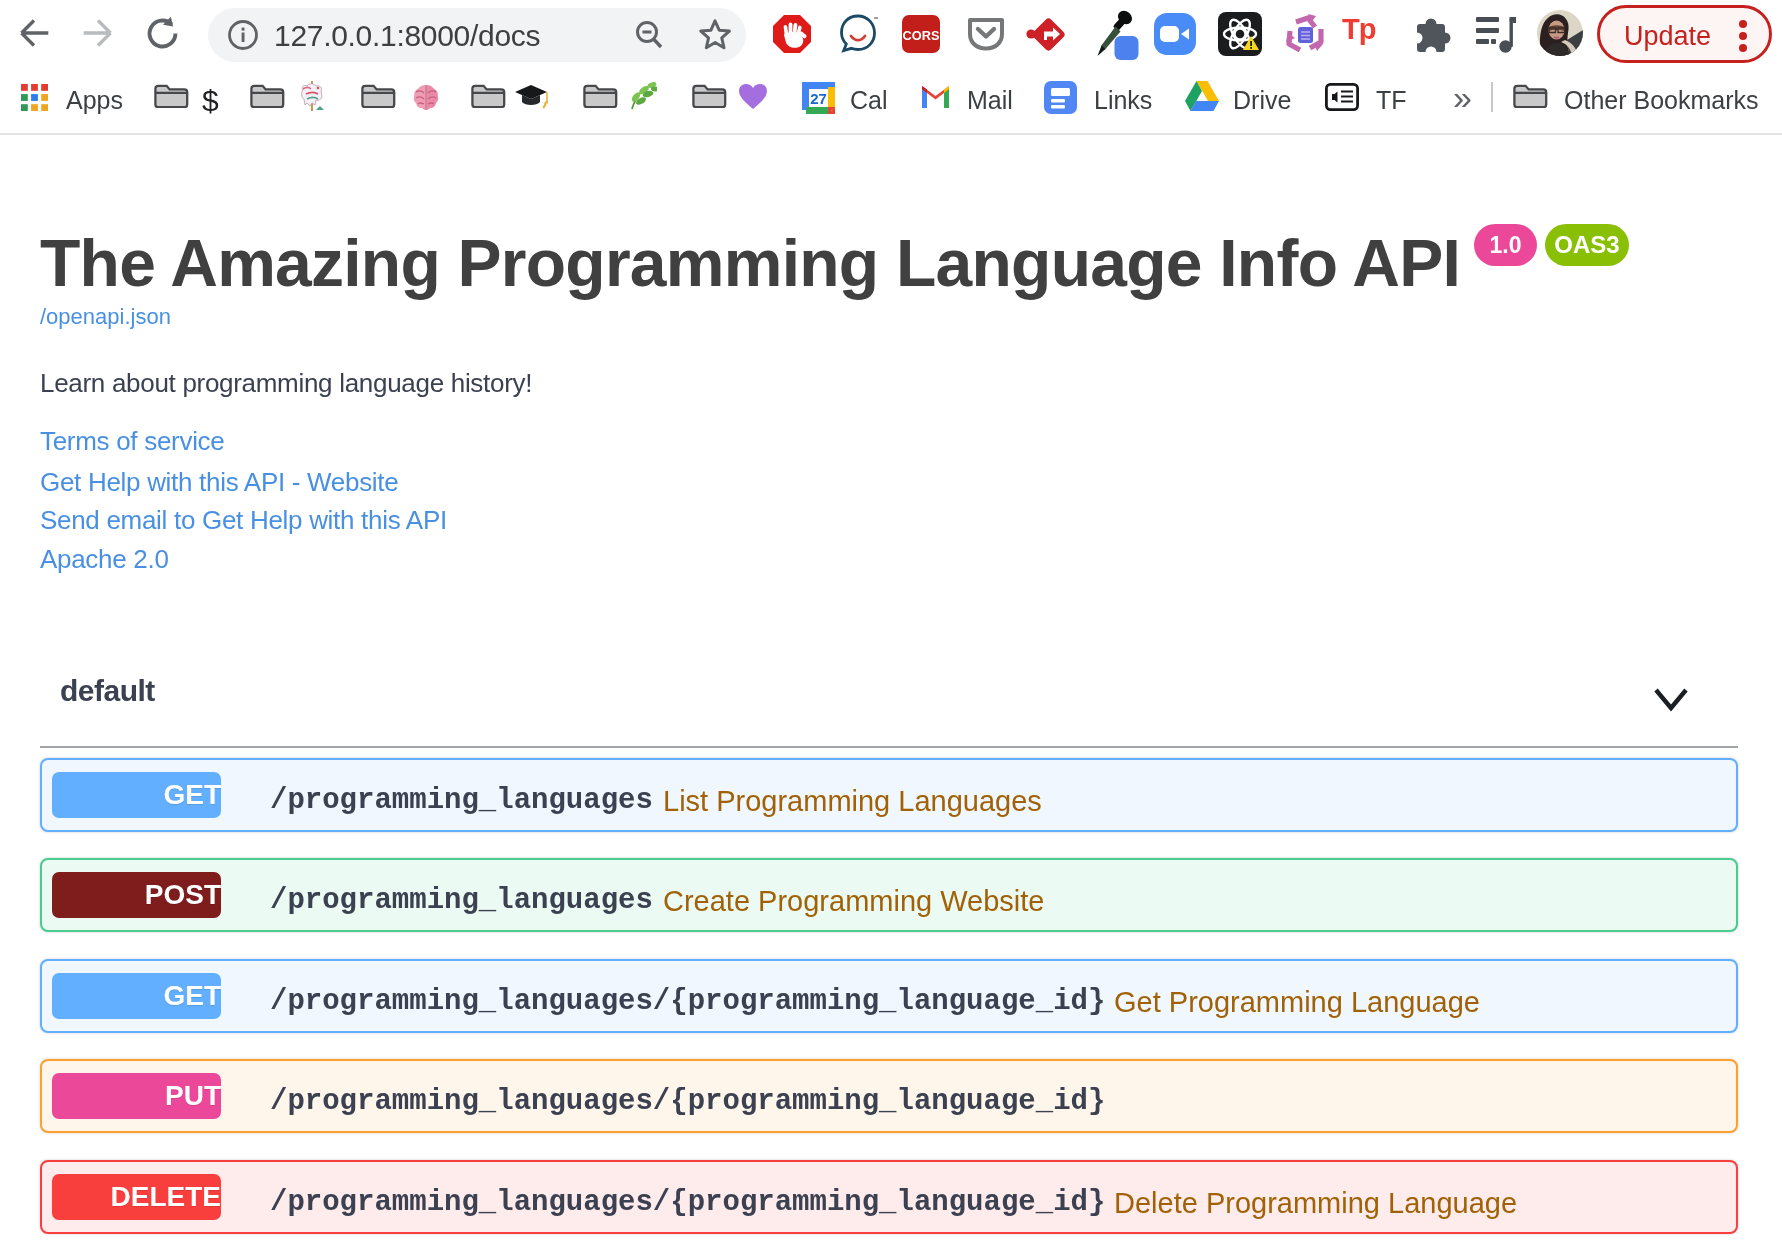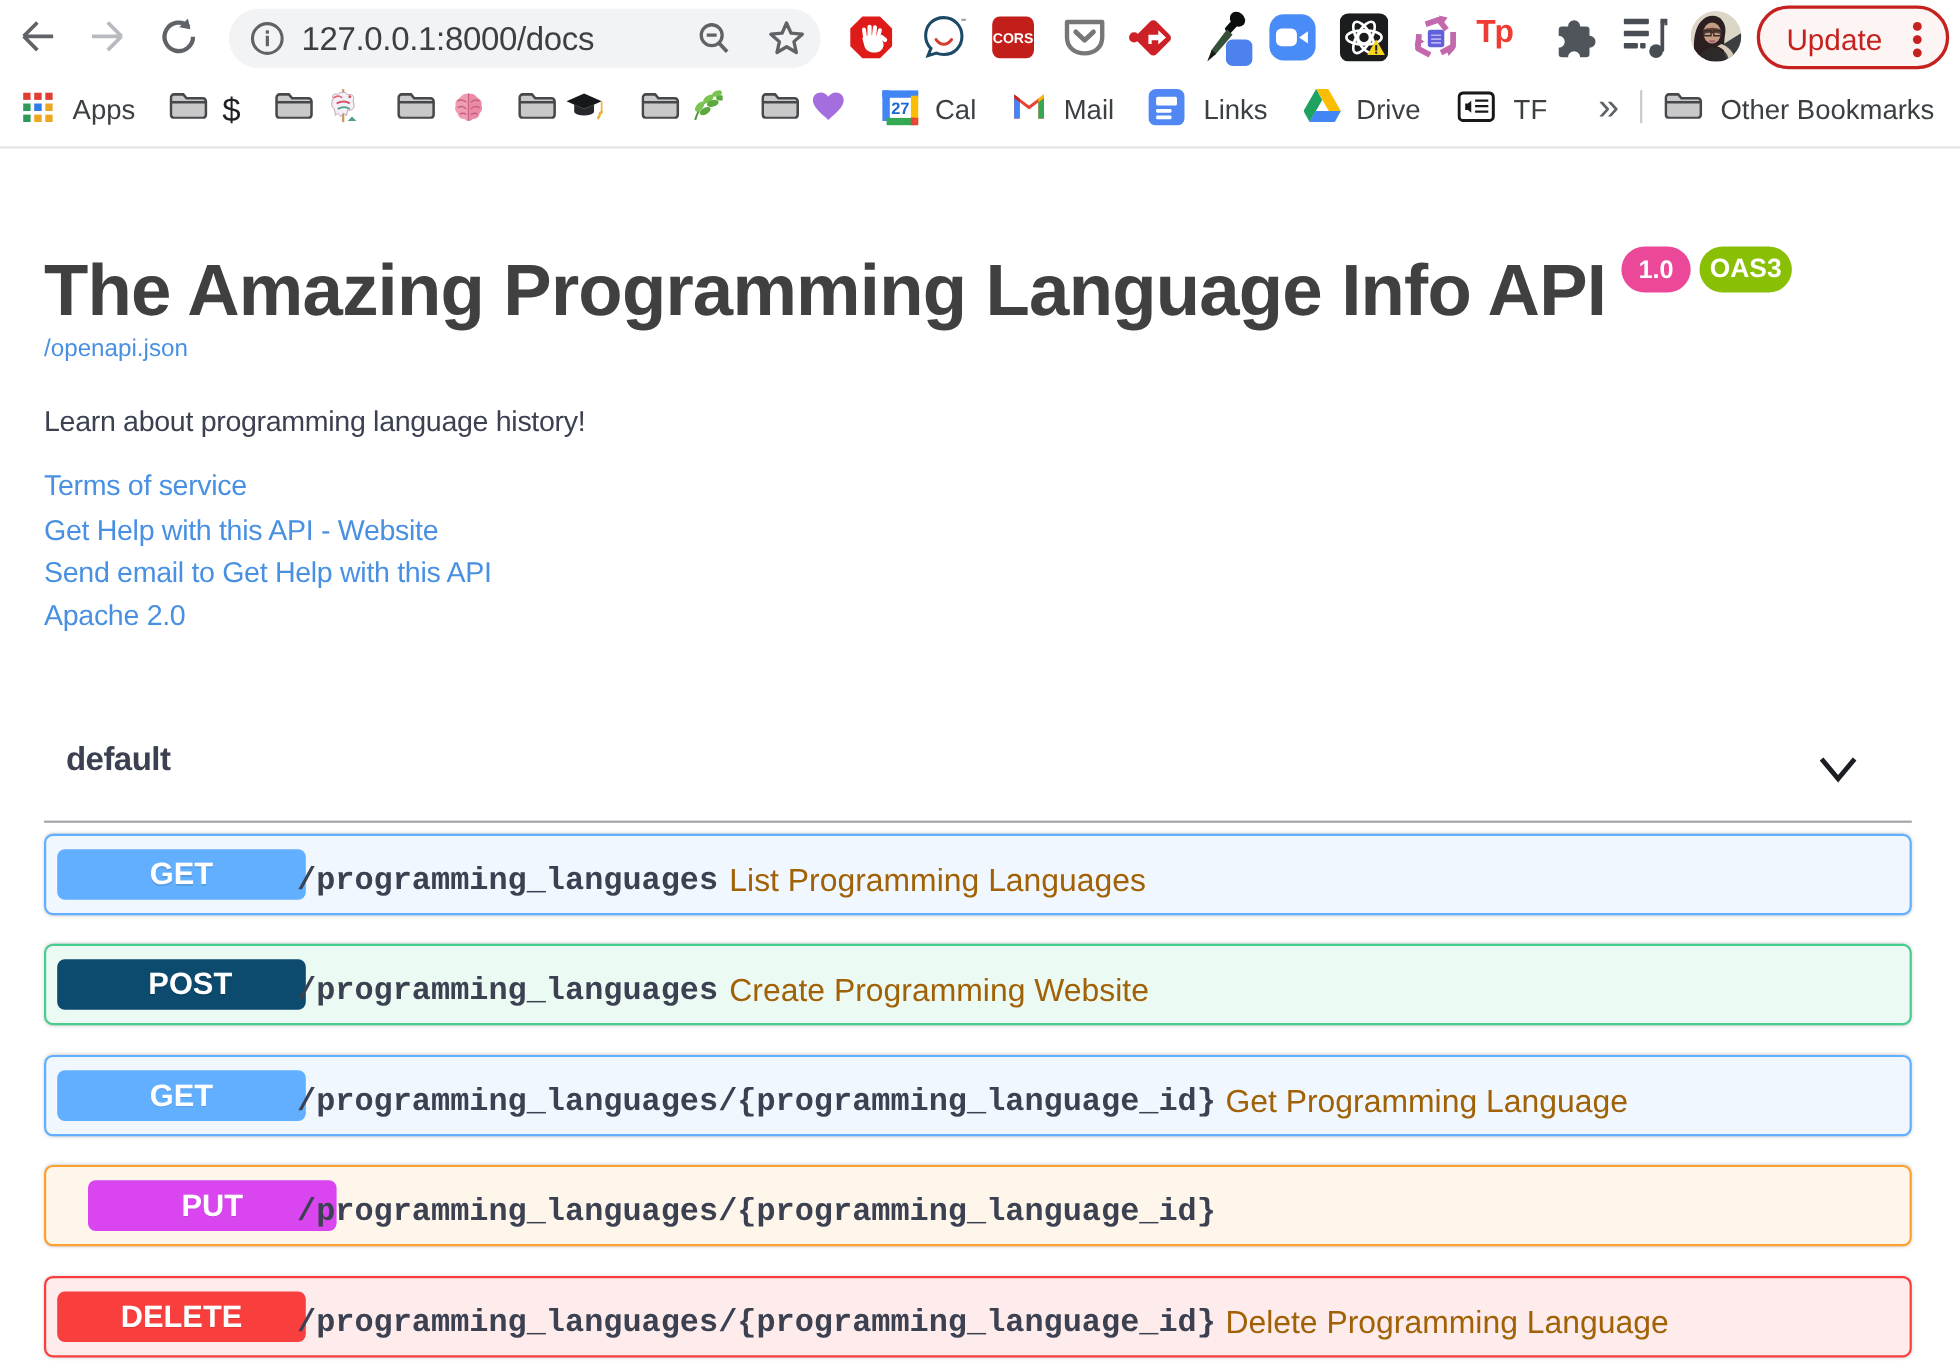--- a/index.html
+++ b/index.html
@@ -24,24 +24,24 @@
 #help1 { position:absolute; left:40px; top:467px; font-size:26px; letter-spacing:-0.3px; }
 #help2 { position:absolute; left:40px; top:505px; font-size:26px; letter-spacing:-0.3px; }
 #lic { position:absolute; left:40px; top:544px; font-size:26px; letter-spacing:-0.3px; }
 #deftag { position:absolute; left:60px; top:674px; font-size:30px; font-weight:bold; color:#3b4151; letter-spacing:-0.5px; }
 #defhr { position:absolute; left:40px; top:746px; width:1698px; height:0; border-top:2px solid #a2a5aa; }
 .opblock { position:absolute; left:40px; width:1698px; height:74px; border-radius:8px; border:2px solid; box-shadow:0 0 3px rgba(0,0,0,.19); }
 .ob-get { border-color:#61affe; background:#f0f7ff; }
 .ob-post { border-color:#49cc90; background:#ecfaf4; }
 .ob-put { border-color:#fca130; background:#fff6eb; }
 .ob-del { border-color:#f93e3e; background:#feebeb; }
-.method { position:absolute; left:10px; top:12px; width:226px; height:46px; border-radius:7px; color:#fff; font-weight:bold; font-size:28px; text-align:center; line-height:46px; text-shadow:0 1px 0 rgba(0,0,0,.1); }
+.method { position:absolute; left:10px; top:12px; width:169px; height:46px; border-radius:7px; color:#fff; font-weight:bold; font-size:28px; text-align:right; line-height:46px; text-shadow:0 1px 0 rgba(0,0,0,.1); }
 .m-get { background:#61affe; }
-.m-post { background:#0c4a6e;padding-left:16px; }
-.m-put { background:#d946ef;margin-left:28px; }
+.m-post { background:#7f1d1d;padding-left:16px; }
+.m-put { background:#ec4899; }
 .m-del { background:#f93e3e; }
 .path { position:absolute; left:228px; top:24px; font-family:"Liberation Mono", monospace; font-weight:bold; font-size:29px; color:#3b4151; letter-spacing:0px; }
 .opdesc { position:absolute; top:25px; font-size:29px; color:#a16207; }
 </style>
 </head>
 <body>
 <div id="page">
 
   <svg class="abs" style="left:17px;top:16px" width="34" height="34" viewBox="0 0 38 38" fill="none">
       <path d="M35 19H5M5 19L19 5M5 19L19 33" stroke="#5f6368" stroke-width="3.8"></path>

